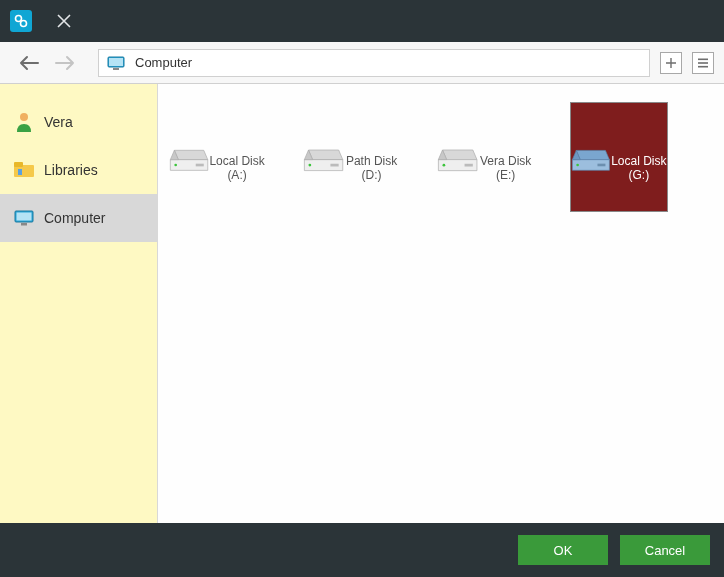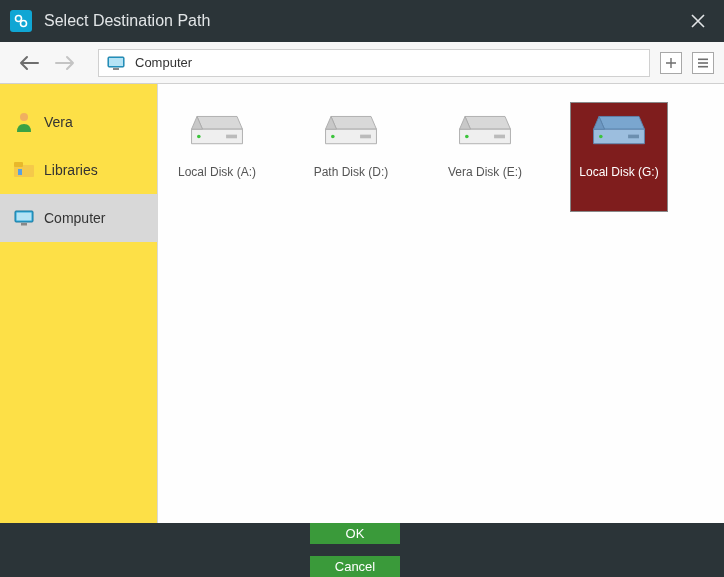--- a/index.html
+++ b/index.html
@@ -12,46 +12,45 @@
   .close-btn { width:40px; height:40px; display:flex; align-items:center; justify-content:center; color:#e2e5e7; cursor:pointer; }
   .toolbar { height:42px; background:#f7f7f7; border-bottom:1px solid #d0d0d0; display:flex; align-items:center; padding:0 10px 0 18px; }
   .nav-arrows { display:flex; align-items:center; gap:14px; margin-right:22px; }
   .nav-arrow { width:22px; height:22px; display:flex; align-items:center; justify-content:center; color:#6e6e6e; cursor:pointer; }
   .nav-arrow.disabled { color:#c4c4c4; cursor:default; }
   .path-box { flex:1; height:28px; background:#fff; border:1px solid #d0d0d0; display:flex; align-items:center; padding:0 8px; color:#333; font-size:13px; }
   .path-box .monitor-icon { width:18px; height:14px; margin-right:10px; flex-shrink:0; }
   .tb-right { display:flex; gap:10px; margin-left:10px; }
   .tb-btn { width:22px; height:22px; border:1px solid #a8a8a8; display:flex; align-items:center; justify-content:center; color:#6e6e6e; cursor:pointer; background:#fff;}
   .body { flex:1; display:flex; background:#fefefe; }
-  .sidebar { width:158px; background:#fde047; border-right:1px solid #d8d8d8; padding-top:14px; }
+  .sidebar { width:158px; background:#fef9c3; border-right:1px solid #d8d8d8; padding-top:14px; }
   .side-item { height:48px; display:flex; align-items:center; padding-left:14px; color:#333; cursor:pointer; font-size:14px; gap:10px;}
   .side-item.selected { background:#d8d8d8; }
   .side-icon { width:20px; height:20px; display:flex; align-items:center; justify-content:center; flex-shrink:0; }
   .content { flex:1; padding:18px 10px; display:flex; flex-wrap:wrap; align-content:flex-start; gap:36px 36px; }
-  .drive { width:98px; height:110px; display:flex; flex-direction:column; align-items:center; justify-content:flex-start; padding-top:8px; cursor:pointer; border:1px solid transparent; }
+  .drive { width:98px; height:110px; display:flex; flex-direction:row; align-items:center; justify-content:flex-start; padding-top:8px; cursor:pointer; border:1px solid transparent; }
   .drive.selected { background:#7f1d1d; border:1px solid #888; }
   .drive.selected .drive-label { color:#fff; }
   .drive-label { margin-top:14px; font-size:12px; color:#555; text-align:center; }
-  .footer { height:54px; background:#2b3438; display:flex; align-items:center; justify-content:flex-end; padding-right:14px; gap:12px;flex-direction:column; }
+  .footer { height:54px; background:#2b3438; display:flex; align-items:center; justify-content:flex-end; padding-right:14px; gap:12px; }
   .btn { width:90px; height:30px; border:none; color:#fff; font-size:13px; cursor:pointer; background:#3a9a3a; }
   .drive-svg { width:56px; height:40px; }
 </style>
 </head>
 <body>
 
 <div class="window">
 
   <div class="titlebar">
     <div class="app-icon">
       <svg viewBox="0 0 16 16">
           <circle cx="5.5" cy="5.5" r="3" fill="none" stroke="#fff" stroke-width="1.6"></circle>
           <circle cx="10.5" cy="10.5" r="3" fill="none" stroke="#fff" stroke-width="1.6"></circle>
         </svg>
     </div>
-    <div class="title-text">Select Destination Path</div>
     <div class="close-btn">
       <svg width="14" height="14" viewBox="0 0 14 14">
           <path d="M1 1 L13 13 M13 1 L1 13" stroke="currentColor" stroke-width="1.6"></path>
         </svg>
     </div>
   </div>
 
   <div class="toolbar">
     <div class="nav-arrows">
       <div class="nav-arrow">

